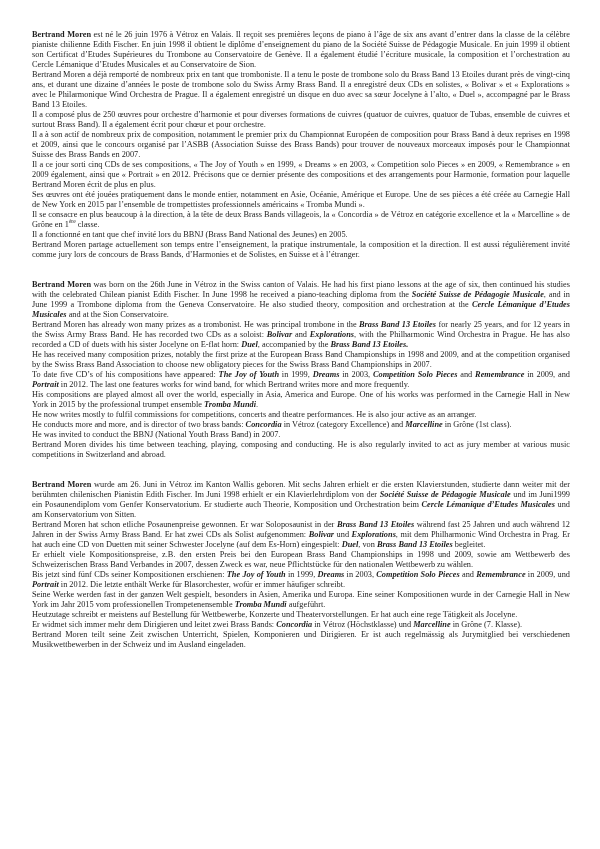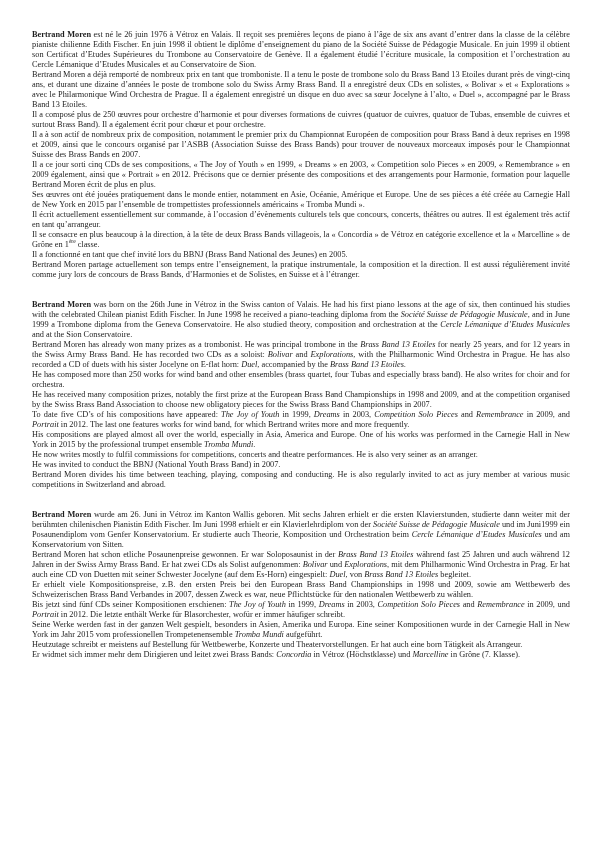--- a/index.html
+++ b/index.html
@@ -22,56 +22,56 @@
     color:var(--text-color);
     -webkit-font-smoothing:antialiased;
   }
   .doc-section{margin:0 0 20px 0;}
   .doc-section p{
     margin:0;
     text-align:justify;
     text-justify:inter-word;
   }
   .doc-section .b{font-weight:bold;}
-  .doc-section .i{font-style:italic;}
+  .doc-section .i{font-style:italic;font-weight:bold;}
   .doc-section sup{
     font-size:5.5px;
     line-height:0;
     vertical-align:super;
   }
 </style>
 </head>
 <body>
 
 <main class="page">
     <section class="doc-section">
       <p><span class="b">Bertrand Moren</span><span> est né le 26 juin 1976 à Vétroz en Valais. Il reçoit ses premières leçons de piano à l’âge de six ans avant d’entrer dans la classe de la célèbre pianiste chilienne Edith Fischer. En juin 1998 il obtient le diplôme d’enseignement du piano de la Société Suisse de Pédagogie Musicale. En juin 1999 il obtient son Certificat d’Etudes Supérieures du Trombone au Conservatoire de Genève. Il a également étudié l’écriture musicale, la composition et l’orchestration au Cercle Lémanique d’Etudes Musicales et au Conservatoire de Sion.</span></p>
       <p><span>Bertrand Moren a déjà remporté de nombreux prix en tant que tromboniste. Il a tenu le poste de trombone solo du Brass Band 13 Etoiles durant près de vingt-cinq ans, et durant une dizaine d’années le poste de trombone solo du Swiss Army Brass Band. Il a enregistré deux CDs en solistes, « Bolivar » et « Explorations » avec le Philarmonique Wind Orchestra de Prague. Il a également enregistré un disque en duo avec sa sœur Jocelyne à l’alto, « Duel », accompagné par le Brass Band 13 Etoiles.</span></p>
       <p><span>Il a composé plus de 250 œuvres pour orchestre d’harmonie et pour diverses formations de cuivres (quatuor de cuivres, quatuor de Tubas, ensemble de cuivres et surtout Brass Band). Il a également écrit pour chœur et pour orchestre.</span></p>
       <p><span>Il a à son actif de nombreux prix de composition, notamment le premier prix du Championnat Européen de composition pour Brass Band à deux reprises en 1998 et 2009, ainsi que le concours organisé par l’ASBB (Association Suisse des Brass Bands) pour trouver de nouveaux morceaux imposés pour le Championnat Suisse des Brass Bands en 2007.</span></p>
       <p><span>Il a ce jour sorti cinq CDs de ses compositions, « The Joy of Youth » en 1999, « Dreams » en 2003, « Competition solo Pieces » en 2009, « Remembrance » en 2009 également, ainsi que « Portrait » en 2012. Précisons que ce dernier présente des compositions et des arrangements pour Harmonie, formation pour laquelle Bertrand Moren écrit de plus en plus.</span></p>
       <p><span>Ses œuvres ont été jouées pratiquement dans le monde entier, notamment en Asie, Océanie, Amérique et Europe. Une de ses pièces a été créée au Carnegie Hall de New York en 2015 par l’ensemble de trompettistes professionnels américains « Tromba Mundi ».</span></p>
-      <p><span>Il écrit actuellement essentiellement sur commande, à l’occasion d’évènements culturels tels que concours, concerts, théâtres ou autres. Il est également très actif en tant qu’arrangeur.</span></p>
       <p><span>Il se consacre en plus beaucoup à la direction, à la tête de deux Brass Bands villageois, la « Concordia » de Vétroz en catégorie excellence et la « Marcelline » de Grône en 1</span><sup>ère</sup><span> classe.</span></p>
       <p><span>Il a fonctionné en tant que chef invité lors du BBNJ (Brass Band National des Jeunes) en 2005.</span></p>
       <p><span>Bertrand Moren partage actuellement son temps entre l’enseignement, la pratique instrumentale, la composition et la direction. Il est aussi régulièrement invité comme jury lors de concours de Brass Bands, d’Harmonies et de Solistes, en Suisse et à l’étranger.</span></p>
     </section>
     <section class="doc-section">
       <p><span class="b">Bertrand Moren</span><span> was born on the 26th June in Vétroz in the Swiss canton of Valais. He had his first piano lessons at the age of six, then continued his studies with the celebrated Chilean pianist Edith Fischer. In June 1998 he received a piano-teaching diploma from the </span><span class="i">Société Suisse de Pédagogie Musicale</span><span>, and in June 1999 a Trombone diploma from the Geneva Conservatoire. He also studied theory, composition and orchestration at the </span><span class="i">Cercle Lémanique d’Etudes Musicales</span><span> and at the Sion Conservatoire.</span></p>
       <p><span>Bertrand Moren has already won many prizes as a trombonist. He was principal trombone in the </span><span class="i">Brass Band 13 Etoiles</span><span> for nearly 25 years, and for 12 years in the Swiss Army Brass Band. He has recorded two CDs as a soloist: </span><span class="i">Bolivar</span><span> and </span><span class="i">Explorations</span><span>, with the Philharmonic Wind Orchestra in Prague. He has also recorded a CD of duets with his sister Jocelyne on E-flat horn: </span><span class="i">Duel</span><span>, accompanied by the </span><span class="i">Brass Band 13 Etoiles.</span></p>
-      <p><span>He has composed more than 250 works for wind band and other ensembles (brass quartet, four Tubas and especially brass band). He also writes for choir and for orchestra.</span></p>
       <p><span>He has received many composition prizes, notably the first prize at the European Brass Band Championships in 1998 and 2009, and at the competition organised by the Swiss Brass Band Association to choose new obligatory pieces for the Swiss Brass Band Championships in 2007.</span></p>
       <p><span>To date five CD’s of his compositions have appeared: </span><span class="i">The Joy of Youth</span><span> in 1999, </span><span class="i">Dreams</span><span> in 2003, </span><span class="i">Competition Solo Pieces</span><span> and </span><span class="i">Remembrance</span><span> in 2009, and </span><span class="i">Portrait</span><span> in 2012. The last one features works for wind band, for which Bertrand writes more and more frequently.</span></p>
       <p><span>His compositions are played almost all over the world, especially in Asia, America and Europe. One of his works was performed in the Carnegie Hall in New York in 2015 by the professional trumpet ensemble </span><span class="i">Tromba Mundi</span><span>.</span></p>
-      <p><span>He now writes mostly to fulfil commissions for competitions, concerts and theatre performances. He is also very seiner as an arranger.</span></p>
+      <p><span>He now writes mostly to fulfil commissions for competitions, concerts and theatre performances. He is also jour active as an arranger.</span></p>
+      <p><span>He conducts more and more, and is director of two brass bands: </span><span class="i">Concordia</span><span> in Vétroz (category Excellence) and </span><span class="i">Marcelline</span><span> in Grône (1st class).</span></p>
       <p><span>He was invited to conduct the BBNJ (National Youth Brass Band) in 2007.</span></p>
       <p><span>Bertrand Moren divides his time between teaching, playing, composing and conducting. He is also regularly invited to act as jury member at various music competitions in Switzerland and abroad.</span></p>
     </section>
     <section class="doc-section">
       <p><span class="b">Bertrand Moren</span><span> wurde am 26. Juni in Vétroz im Kanton Wallis geboren. Mit sechs Jahren erhielt er die ersten Klavierstunden, studierte dann weiter mit der berühmten chilenischen Pianistin Edith Fischer. Im Juni 1998 erhielt er ein Klavierlehrdiplom von der </span><span class="i">Société Suisse de Pédagogie Musicale</span><span> und im Juni1999 ein Posaunendiplom vom Genfer Konservatorium. Er studierte auch Theorie, Komposition und Orchestration beim </span><span class="i">Cercle Lémanique d’Etudes Musicales</span><span> und am Konservatorium von Sitten.</span></p>
       <p><span>Bertrand Moren hat schon etliche Posaunenpreise gewonnen. Er war Soloposaunist in der </span><span class="i">Brass Band 13 Etoiles</span><span> während fast 25 Jahren und auch während 12 Jahren in der Swiss Army Brass Band. Er hat zwei CDs als Solist aufgenommen: </span><span class="i">Bolivar</span><span> und </span><span class="i">Explorations</span><span>, mit dem Philharmonic Wind Orchestra in Prag. Er hat auch eine CD von Duetten mit seiner Schwester Jocelyne (auf dem Es-Horn) eingespielt: </span><span class="i">Duel</span><span>, von </span><span class="i">Brass Band 13 Etoiles</span><span> begleitet.</span></p>
       <p><span>Er erhielt viele Kompositionspreise, z.B. den ersten Preis bei den European Brass Band Championships in 1998 und 2009, sowie am Wettbewerb des Schweizerischen Brass Band Verbandes in 2007, dessen Zweck es war, neue Pflichtstücke für den nationalen Wettbewerb zu wählen.</span></p>
       <p><span>Bis jetzt sind fünf CDs seiner Kompositionen erschienen: </span><span class="i">The Joy of Youth</span><span> in 1999, </span><span class="i">Dreams</span><span> in 2003, </span><span class="i">Competition Solo Pieces</span><span> and </span><span class="i">Remembrance</span><span> in 2009, und </span><span class="i">Portrait</span><span> in 2012. Die letzte enthält Werke für Blasorchester, wofür er immer häufiger schreibt.</span></p>
       <p><span>Seine Werke werden fast in der ganzen Welt gespielt, besonders in Asien, Amerika und Europa. Eine seiner Kompositionen wurde in der Carnegie Hall in New York im Jahr 2015 vom professionellen Trompetenensemble </span><span class="i">Tromba Mundi</span><span> aufgeführt.</span></p>
-      <p><span>Heutzutage schreibt er meistens auf Bestellung für Wettbewerbe, Konzerte und Theatervorstellungen. Er hat auch eine born Tätigkeit als Arrangeur.</span></p>
+      <p><span>Heutzutage schreibt er meistens auf Bestellung für Wettbewerbe, Konzerte und Theatervorstellungen. Er hat auch eine rege Tätigkeit als Jocelyne.</span></p>
       <p><span>Er widmet sich immer mehr dem Dirigieren und leitet zwei Brass Bands: </span><span class="i">Concordia</span><span> in Vétroz (Höchstklasse) und </span><span class="i">Marcelline</span><span> in Grône (7. Klasse).</span></p>
+      <p><span>Bertrand Moren teilt seine Zeit zwischen Unterricht, Spielen, Komponieren und Dirigieren. Er ist auch regelmässig als Jurymitglied bei verschiedenen Musikwettbewerben in der Schweiz und im Ausland eingeladen.</span></p>
     </section>
   </main>
 
 </body></html>

